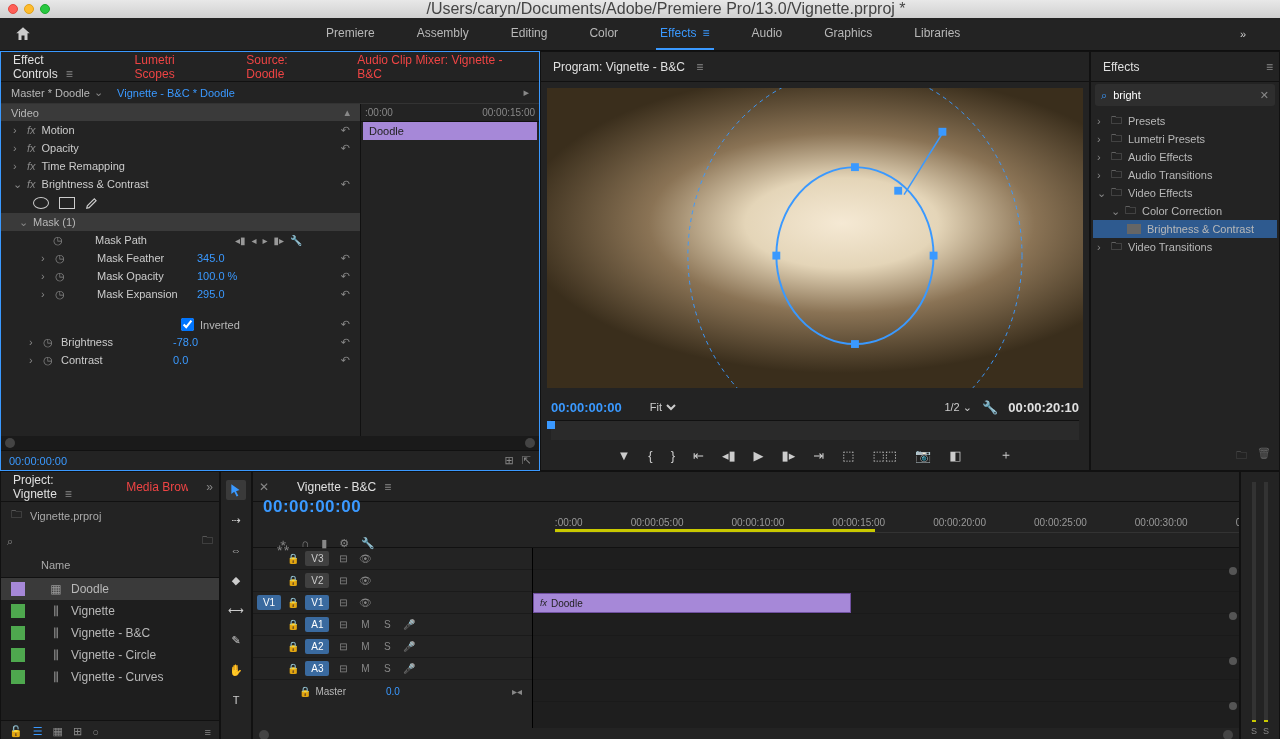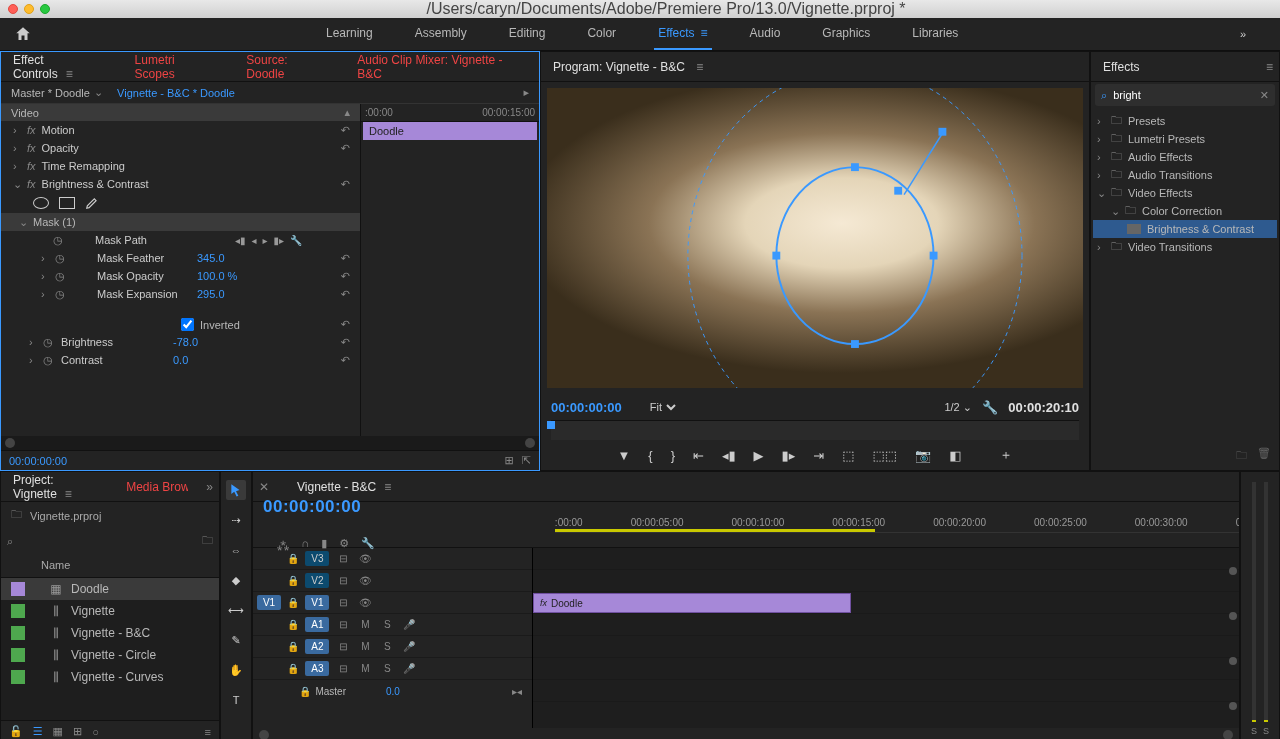--- a/index.html
+++ b/index.html
@@ -125,21 +125,21 @@
 .tl-header { display:flex; align-items:center; height:46px; padding:0 10px; border-bottom:1px solid #111;}
 .tl-tc { color:#3a99ff; font-size:17px; font-weight:600; letter-spacing:0.5px;}
 .tl-icons { display:flex; gap:12px; margin-left:14px; margin-top:20px;}
 .tl-icons span{ color:#888; cursor:pointer;}
 .tl-time-ruler { margin-left:180px; flex:1; font-size:10px; color:#999; display:flex; gap:48px; border-bottom:1px solid #333; align-items:flex-end; padding-bottom:4px; position:relative;}
 .tl-yellowbar{ position:absolute; left:0; bottom:0; height:3px; background:#c9c900; width:320px;}
 .tl-tracks { flex:1; display:flex;}
 .tl-track-headers { width:280px; border-right:1px solid #000;}
 .tl-track { display:flex; align-items:center; height:22px; border-bottom:1px solid #1a1a1a; padding:0 4px; font-size:10px; gap:6px;}
 .tl-track .lock{ color:#666;} 
-.tl-track .lbl{ width:24px; text-align:center; padding:2px 0; border-radius:2px; background:#0c4a6e; color:#ccc;}
+.tl-track .lbl{ width:24px; text-align:center; padding:2px 0; border-radius:2px; background:#404040; color:#ccc;}
 .tl-track .lbl.active{ background:#3a6a9f; color:#fff;}
 .tl-track .btn{ width:16px; text-align:center; color:#888; cursor:pointer;}
 .tl-track-content { flex:1; position:relative; background:#1e1e1e;}
 .tl-track-row { height:22px; border-bottom:1px solid #1a1a1a; position:relative;}
 .tl-clip { position:absolute; top:1px; height:20px; background:#a688d8; border:1px solid #7050a0; display:flex; align-items:center; padding:0 6px; font-size:10px; color:#222;}
 .tl-clip .fx-badge{ font-style:italic; margin-right:4px; font-size:9px;}
 .tl-vbar { position:absolute; right:0; top:0; width:10px; height:100%; display:flex; flex-direction:column; justify-content:space-around;}
 .tl-vbar .knob{ width:8px; height:8px; border-radius:50%; background:#555;}
 .tl-footer{ height:14px; display:flex; align-items:center; padding:0 6px;}
 .tl-master-row{ display:flex; align-items:center; height:22px; padding:0 4px 0 46px; font-size:10px;}
@@ -168,21 +168,21 @@
   <div class="mac-title">/Users/caryn/Documents/Adobe/Premiere Pro/13.0/Vignette.prproj *</div>
 </div>
 
 <div class="top-toolbar">
   <span class="home-icon">
     <svg viewBox="0 0 24 24" width="18" height="18" fill="#ccc">
         <path d="M12 3l9 8h-3v9h-4v-6H10v6H6v-9H3z"></path>
       </svg>
   </span>
   <div class="workspace-tabs">
-    <span class="ws-tab">Learning</span>
+    <span class="ws-tab">Premiere</span>
     <span class="ws-tab">Assembly</span>
     <span class="ws-tab">Editing</span>
     <span class="ws-tab">Color</span>
     <span class="ws-tab active"><span>Effects</span><span class="menu-dots">≡</span></span>
     <span class="ws-tab">Audio</span>
     <span class="ws-tab">Graphics</span>
     <span class="ws-tab">Libraries</span>
   </div>
   <span class="overflow-icon">»</span>
 </div>

